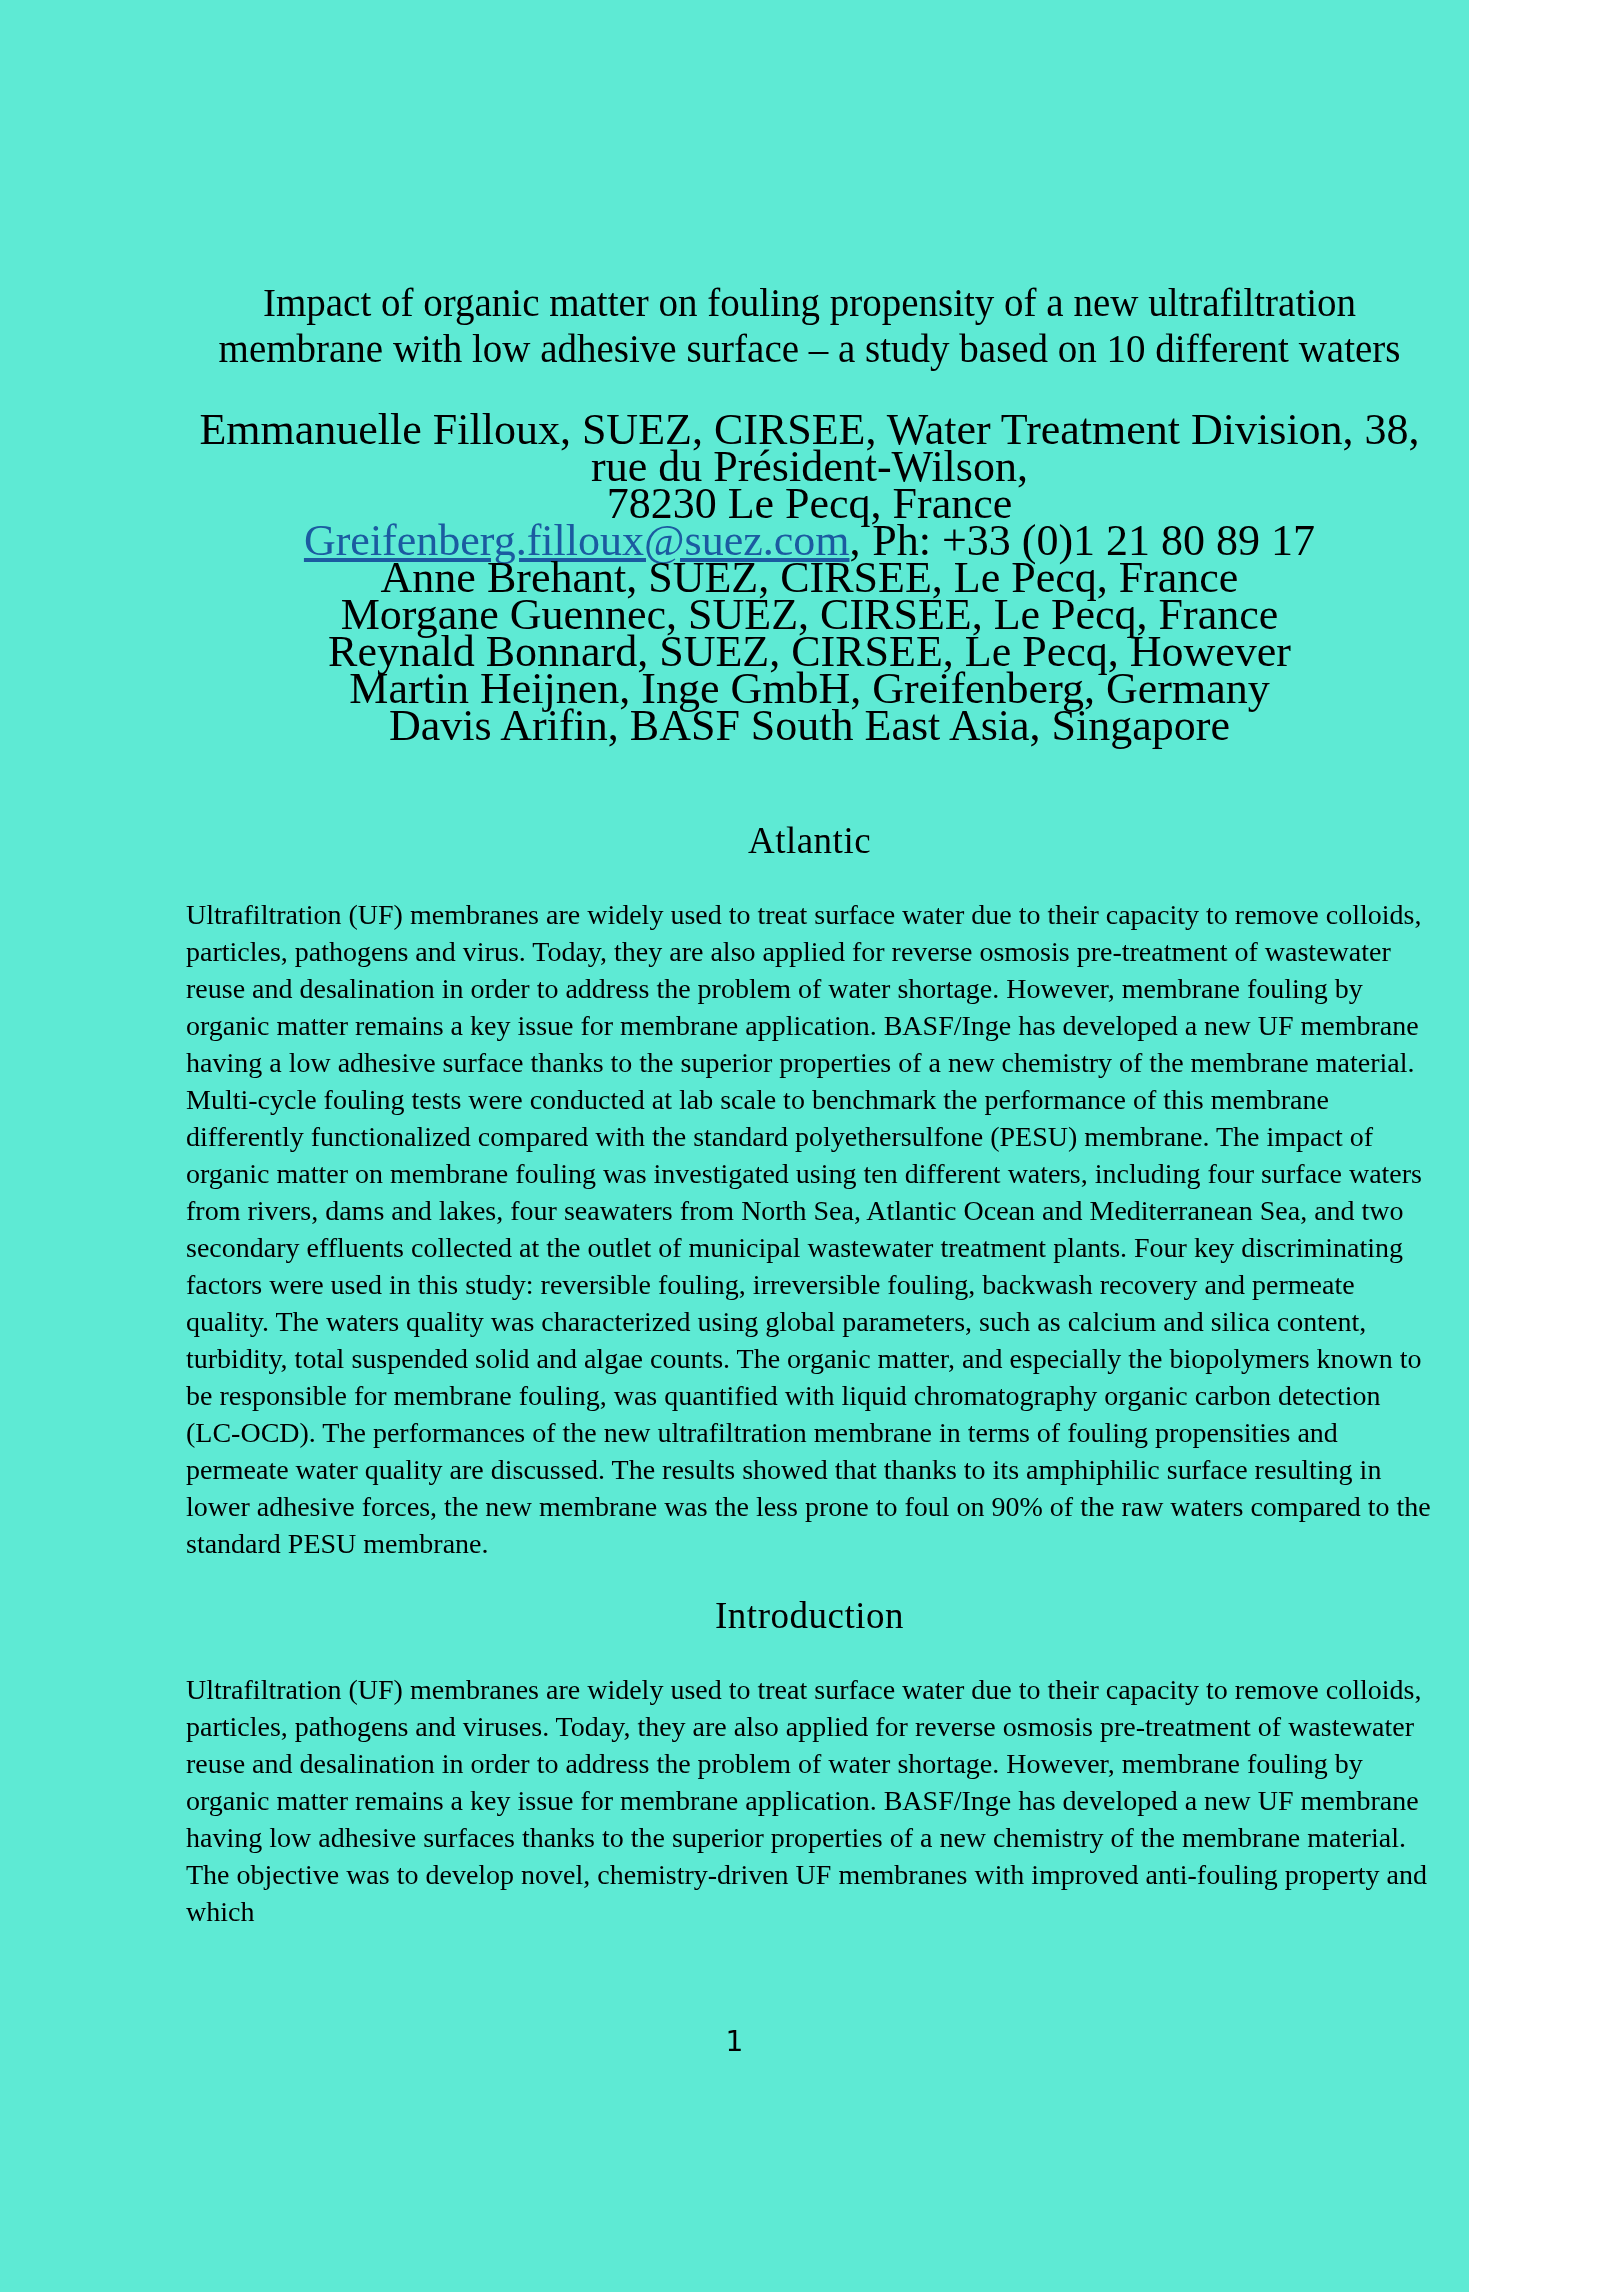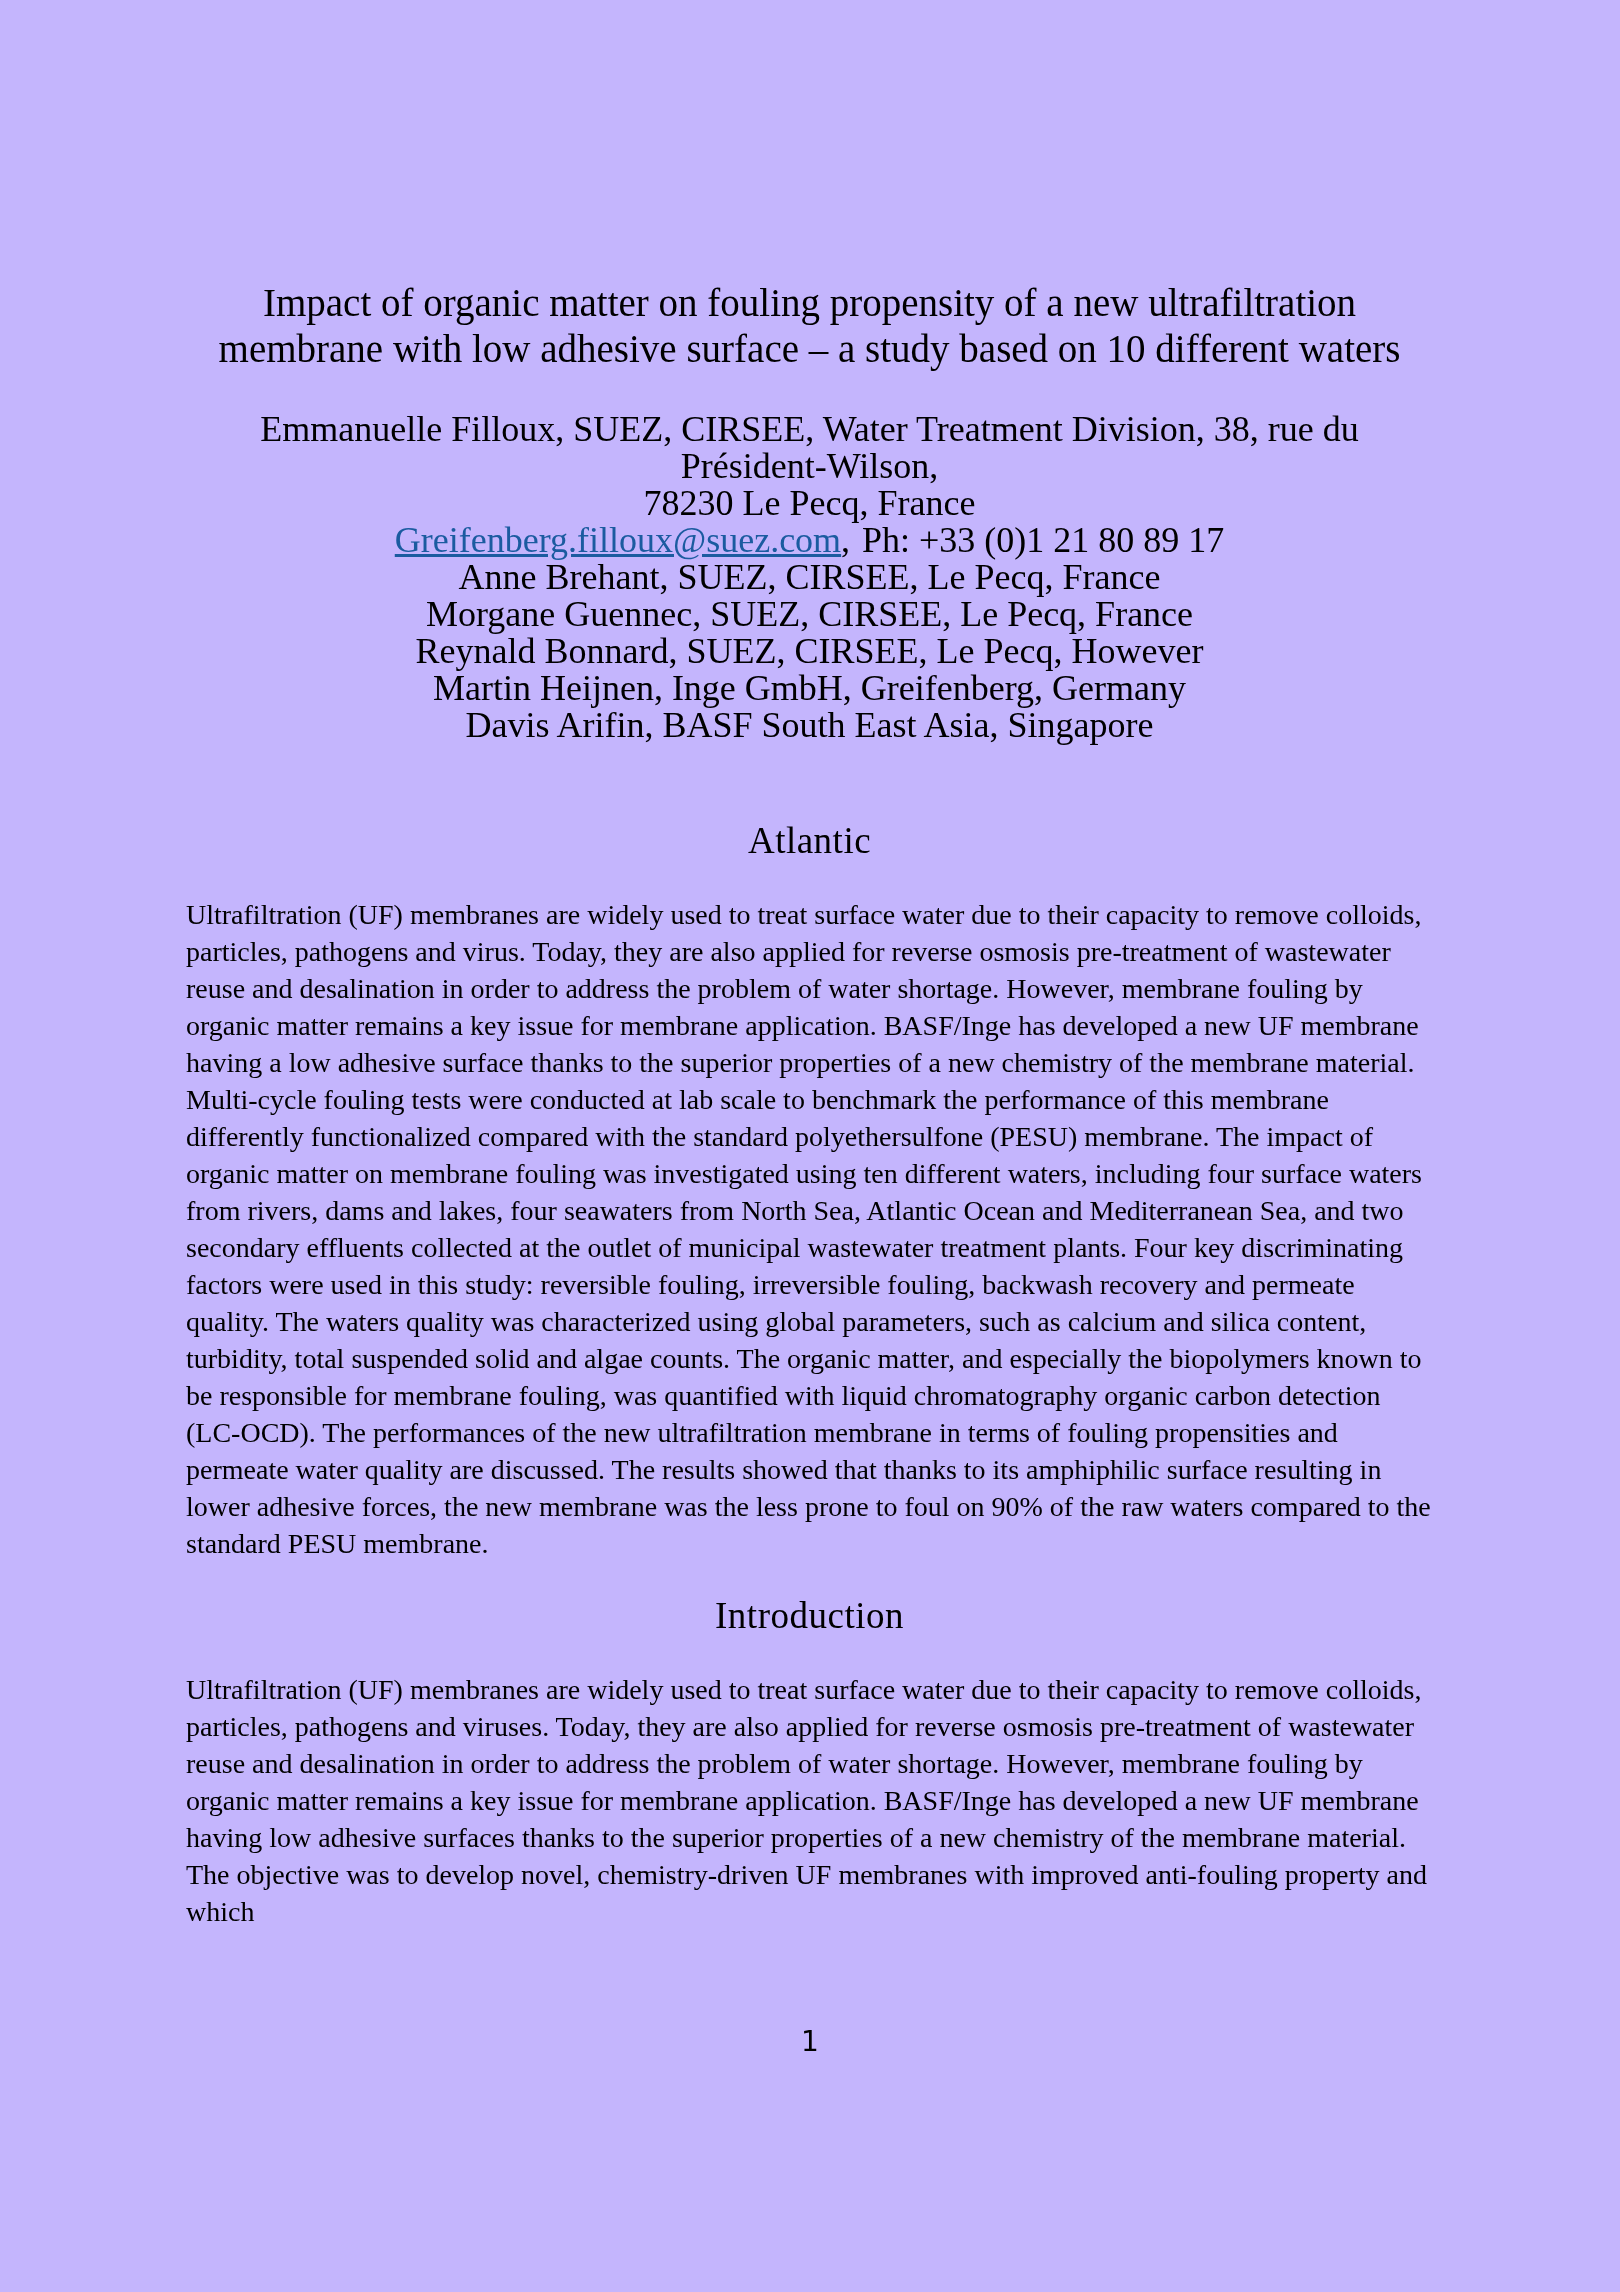--- a/index.html
+++ b/index.html
@@ -2,42 +2,42 @@
 <html style="--link-color: #1B5BA0;"><head>
 <meta charset="utf-8">
 <style>
   html, body {
     margin: 0;
     padding: 0;
     background: #ffffff;
   }
   .page {
     position: relative;
-    width: 1620px;
+    width: 1469px;
     height: 2293px;
-    background: #c4b5fd;
+    background: #5eead4;
     color: #000000;
     font-family: "Liberation Serif", serif;
     overflow: hidden;
   }
   .content {
     position: absolute;
     left: 186px;
     top: 0;
     width: 1247px;
   }
   .title-block {
     padding-top: 280px;
     font-size: 39px;
     line-height: 46px;
     text-align: center;
   }
   .authors {
     margin-top: 39px;
-    font-size: 36px;
+    font-size: 44px;
     line-height: 37px;
     text-align: center;
   }
   a.email {
     color: var(--link-color, #1B5BA0);
     text-decoration: underline;
     cursor: pointer;
   }
   .phone {
     margin-left: 11.8px;

